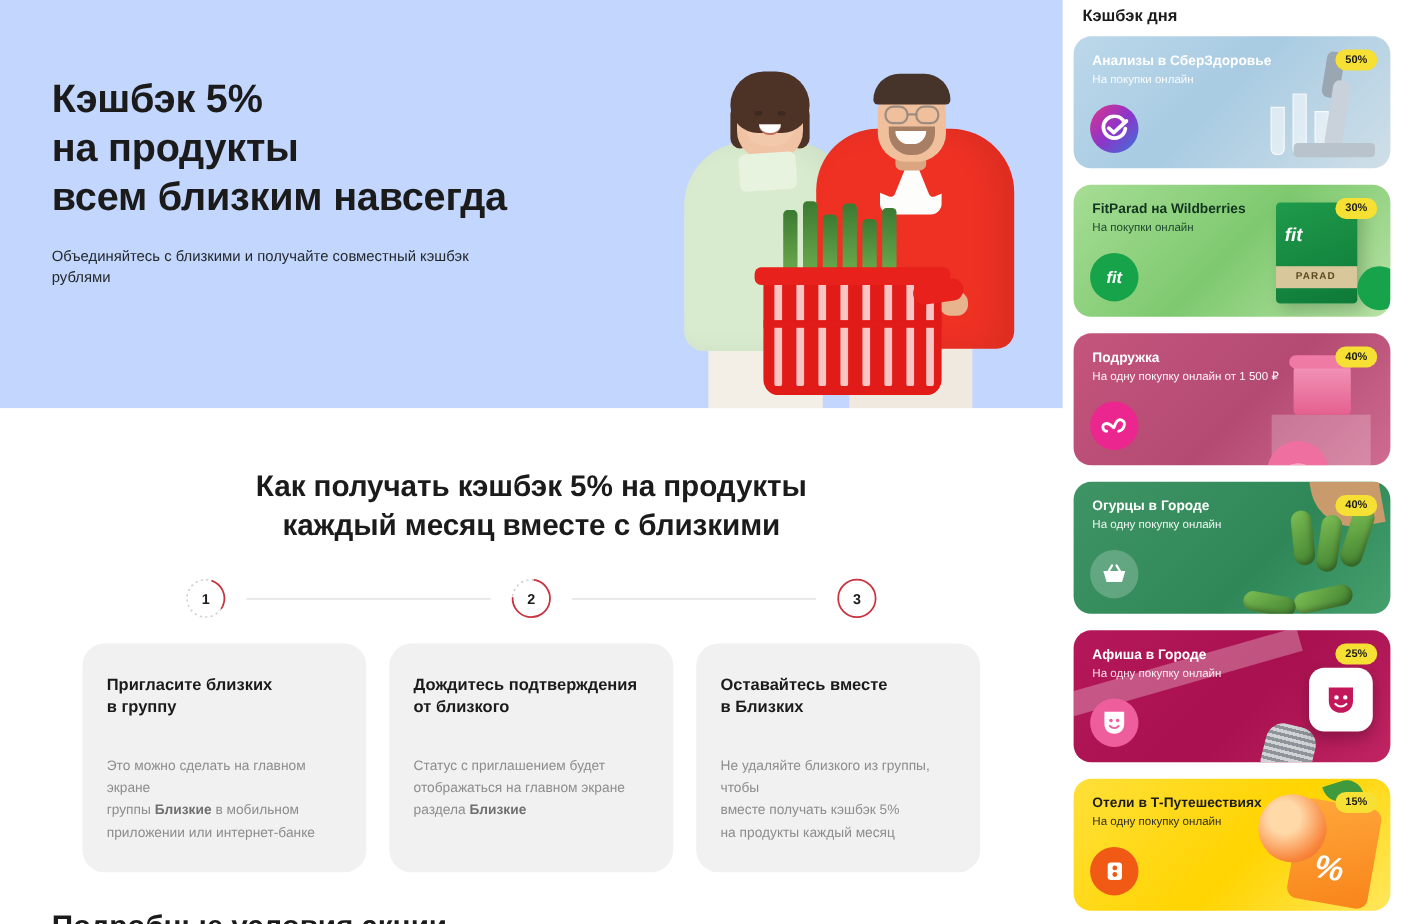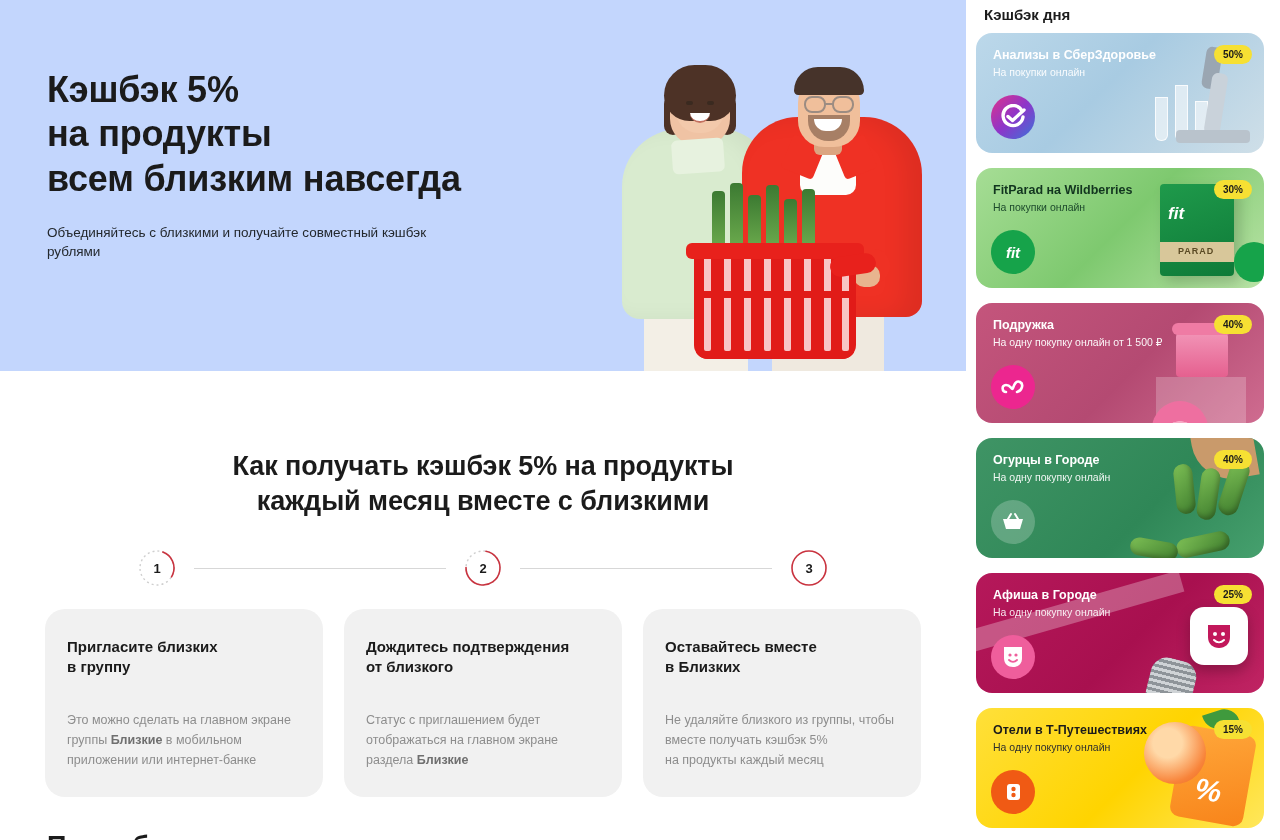--- a/index.html
+++ b/index.html
@@ -68,21 +68,21 @@
   .basket { left: 108px; bottom: 12px; width: 162px; height: 112px; background:#e11b18;
             border-radius: 6px 6px 14px 14px; overflow:hidden; }
   .basket-rim { left: 100px; bottom: 112px; width: 178px; height: 16px; background:#e8211c; border-radius: 6px; }
   .basket-handle { left: 244px; bottom: 96px; width: 46px; height: 20px; background:#e8211c; border-radius: 10px; transform: rotate(-8deg); }
   .slat { position:absolute; top: 8px; width: 7px; height: 96px; background: rgba(255,255,255,.75); border-radius: 2px; }
   .band { position:absolute; left:0; width: 162px; height: 7px; background:#e11b18; }
   .m-arm { left: 258px; bottom: 88px; width: 46px; height: 34px; background:#ef3124; border-radius: 16px; }
   .m-hand{ left: 268px; bottom: 84px; width: 26px; height: 22px; background:#e8b48e; border-radius: 10px; }
 
   
-  .how { padding: 54px 45px 0; margin-top: 24px; }
+  .how { padding: 54px 75px 0; }
   .how-title { text-align: center; font-size: 27px; font-weight: 700; color:#1b1b1b;
                line-height: 1.3; white-space: pre-line; letter-spacing: -0.1px; }
   .steps-rail { position: relative; display:flex; align-items:center; justify-content:space-between;
                 margin: 30px 93px 0 93px; }
   .step-dot { position: relative; width: 38px; height: 38px; flex: 0 0 38px; }
   .step-dot svg { position:absolute; inset:0; }
   .step-num { position:absolute; inset:0; display:flex; align-items:center; justify-content:center;
               font-size: 13px; font-weight: 700; color:#1b1b1b; }
   .rail-line { flex: 1 1 auto; height: 1px; background:#d7d7d7; margin: 0 18px; }
 

